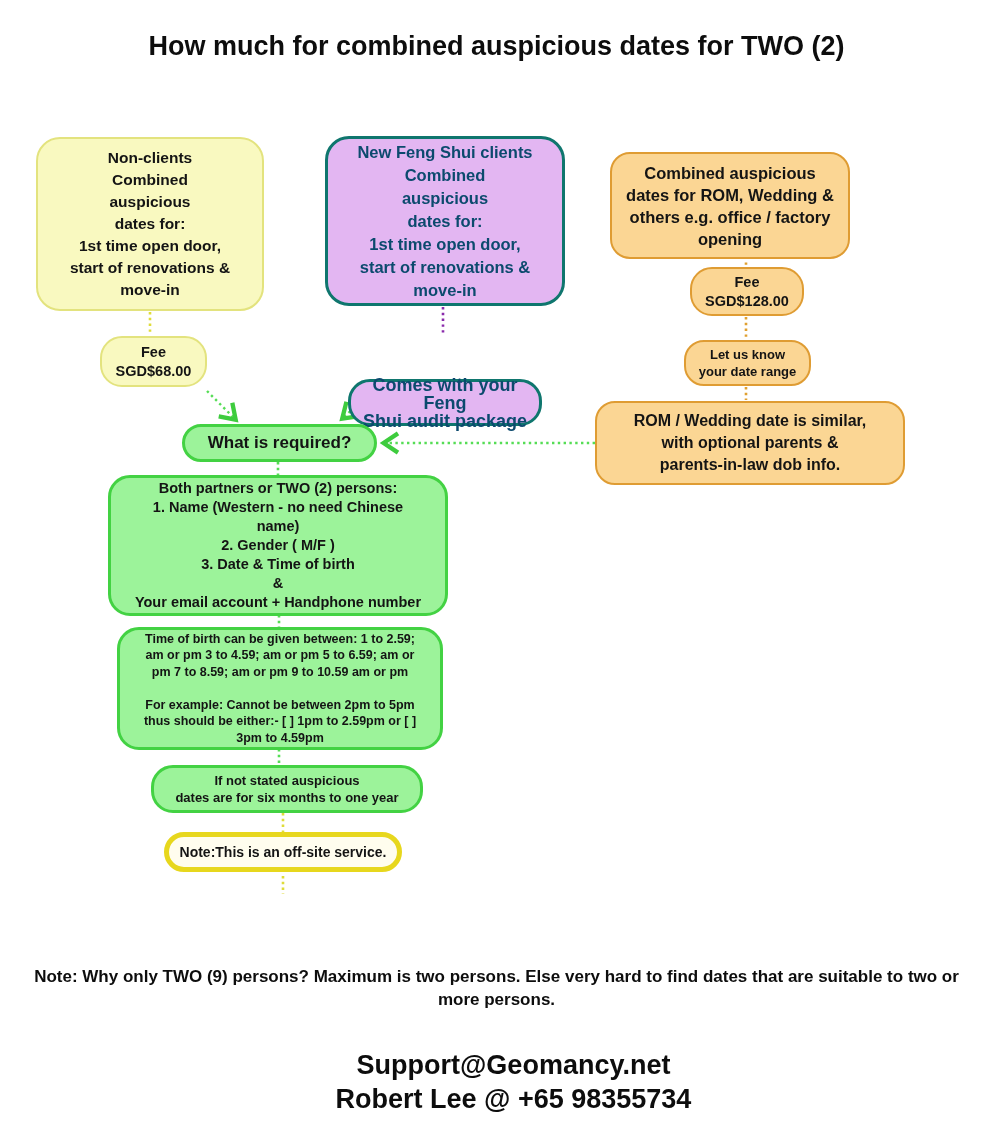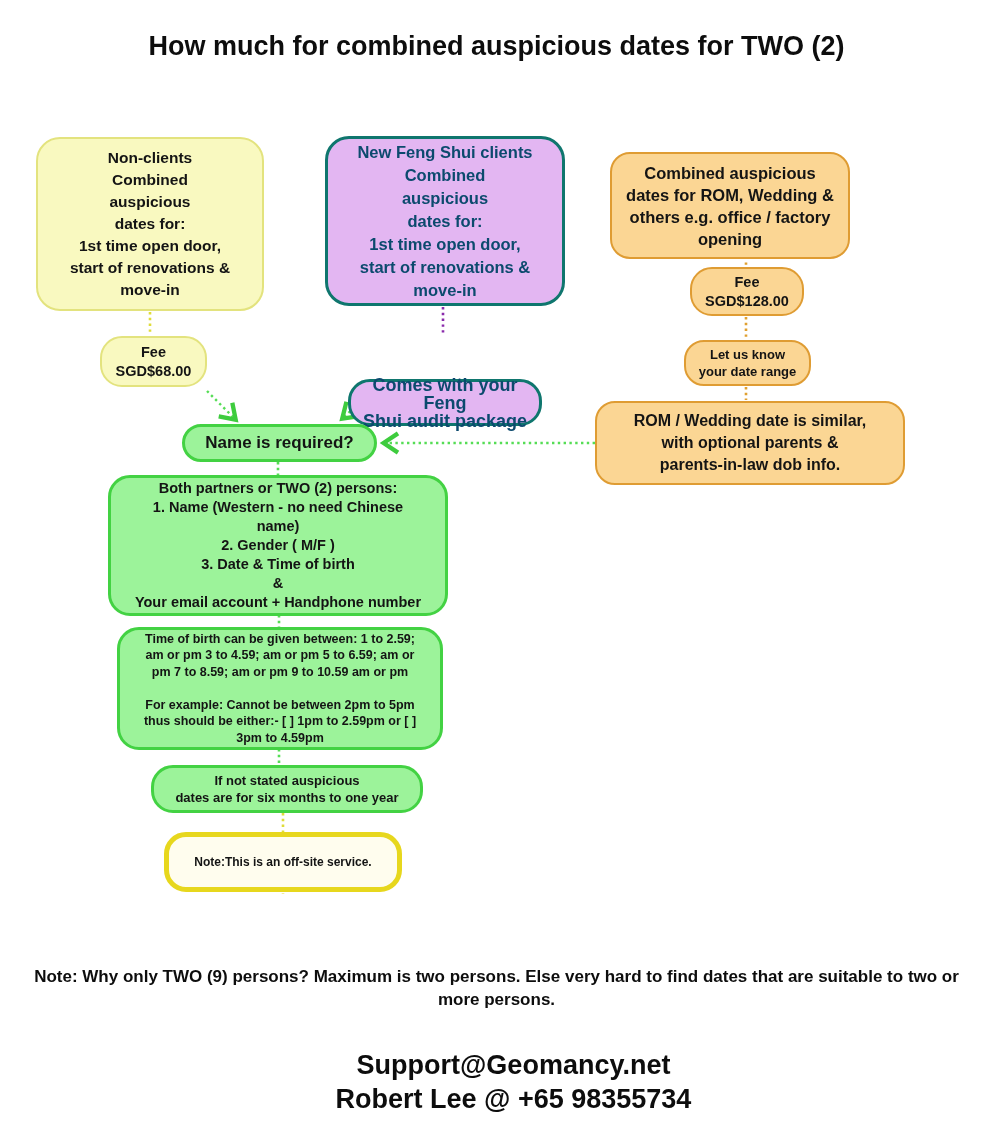--- a/index.html
+++ b/index.html
@@ -91,21 +91,21 @@
 
   <div class="box purple" style="left:348px;top:335px;width:194px;height:47px;border-radius:22px;font-size:18px;line-height:18px;margin-top:44px;">Comes with your Feng
 Shui audit package</div>
 
   <div class="box orange" style="left:690px;top:267px;width:114px;height:49px;border-radius:22px;font-size:14.5px;line-height:19px;">Fee
 SGD$128.00</div>
 
   <div class="box orange" style="left:684px;top:340px;width:127px;height:46px;border-radius:20px;font-size:13px;line-height:17px;">Let us know
 your date range</div>
 
-  <div class="box green" style="left:182px;top:424px;width:195px;height:38px;border-radius:19px;font-size:17px;">Name is required?</div>
+  <div class="box green" style="left:182px;top:424px;width:195px;height:38px;border-radius:19px;font-size:17px;">What is required?</div>
 
   <div class="box orange" style="left:595px;top:401px;width:310px;height:84px;border-radius:20px;font-size:16px;line-height:22px;">ROM / Wedding date is similar,
 with optional parents &amp;
 parents-in-law dob info.</div>
 
   <div class="box green" style="left:108px;top:475px;width:340px;height:141px;border-radius:22px;font-size:14.5px;line-height:19px;">Both partners or TWO (2) persons:
 1. Name (Western - no need Chinese
 name)
 2. Gender ( M/F )
 3. Date &amp; Time of birth
@@ -116,21 +116,21 @@
 am or pm 3 to 4.59; am or pm 5 to 6.59; am or
 pm 7 to 8.59; am or pm 9 to 10.59 am or pm
 
 For example: Cannot be between 2pm to 5pm
 thus should be either:- [ ] 1pm to 2.59pm or [ ]
 3pm to 4.59pm</div>
 
   <div class="box green" style="left:151px;top:765px;width:272px;height:48px;border-radius:22px;font-size:13px;line-height:17px;">If not stated auspicious
 dates are for six months to one year</div>
 
-  <div class="box notebox" style="left:164px;top:832px;width:238px;height:60px;border-radius:22px;font-size:12px;">Note:This is an off-site service.</div>
+  <div class="box notebox" style="left:164px;top:832px;width:238px;height:40px;border-radius:22px;font-size:14px;">Note:This is an off-site service.</div>
 
 
   <div class="footnote">Note: Why only TWO (9) persons? Maximum is two persons. Else very hard to find dates that are suitable to two or more persons.</div>
 
   <div class="contact">
     <div>Support@Geomancy.net</div>
     <div>Robert Lee @ +65 98355734</div>
   </div>
 
 </div>

